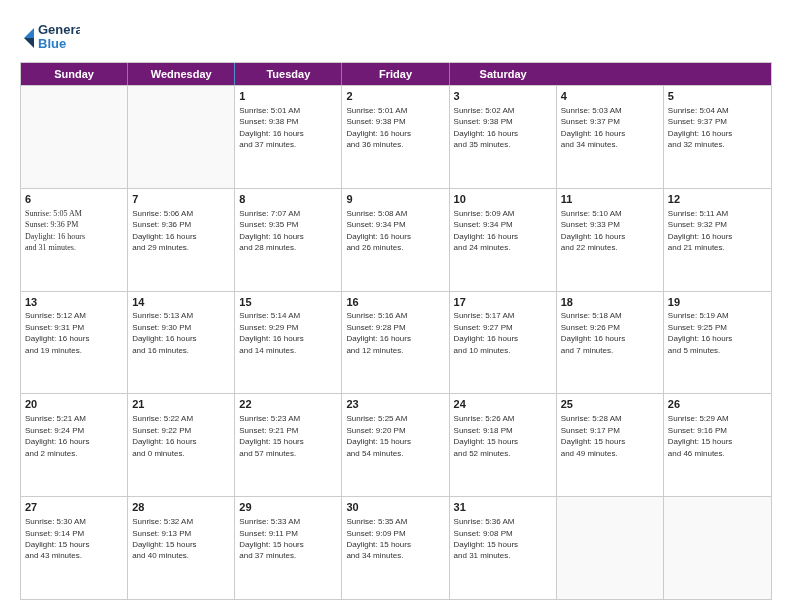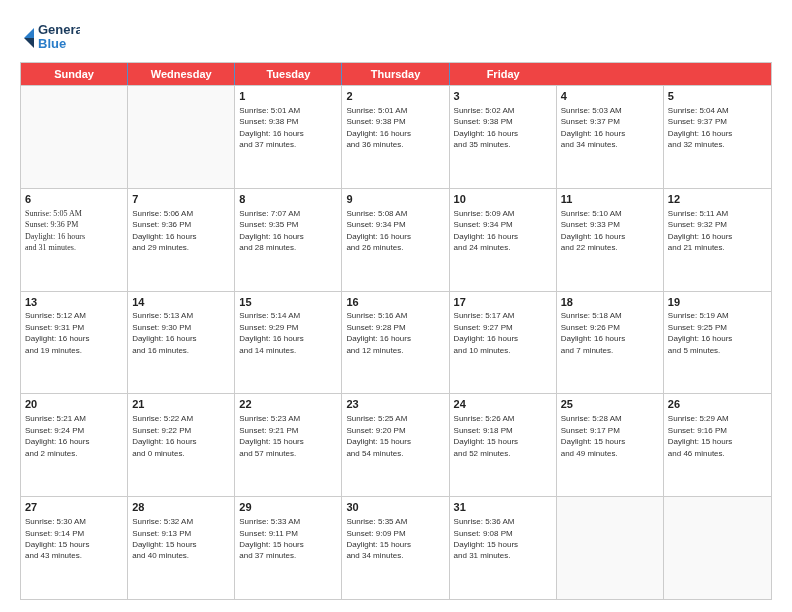--- a/index.html
+++ b/index.html
@@ -44,21 +44,21 @@
     }
     .calendar {
       flex: 1;
       display: flex;
       flex-direction: column;
       border: 1px solid #ccc;
     }
     .cal-header {
       display: grid;
       grid-template-columns: repeat(7, 1fr);
-      background: #ef4444;
+      background: #701a75;
     }
     .cal-header-cell {
       color: #fff;
       font-size: 11px;
       font-weight: bold;
       text-align: center;
       padding: 5px 2px;
       border-right: 1px solid #5090cc;
     }
     .cal-header-cell:last-child { border-right: none; }
@@ -114,22 +114,22 @@
       <div class="month-year"></div>
       <div class="location"></div>
     </div>
   </div>
 
   <div class="calendar">
     <div class="cal-header" id="cal-header">
         <div class="cal-header-cell">Sunday</div>
         <div class="cal-header-cell">Wednesday</div>
         <div class="cal-header-cell">Tuesday</div>
-        <div class="cal-header-cell">Thursday</div>
         <div class="cal-header-cell">Friday</div>
+        <div class="cal-header-cell">Saturday</div>
       </div>
     <div class="cal-body" id="cal-body">
         <div class="cal-row">
           <div class="cal-cell empty"></div>
           <div class="cal-cell empty"></div>
           <div class="cal-cell"><span class="day-num">1</span><span class="cell-text" style="white-space: pre-line;">Sunrise: 5:01 AM
 Sunset: 9:38 PM
 Daylight: 16 hours
 and 37 minutes.</span></div>
           <div class="cal-cell"><span class="day-num">2</span><span class="cell-text" style="white-space: pre-line;">Sunrise: 5:01 AM

